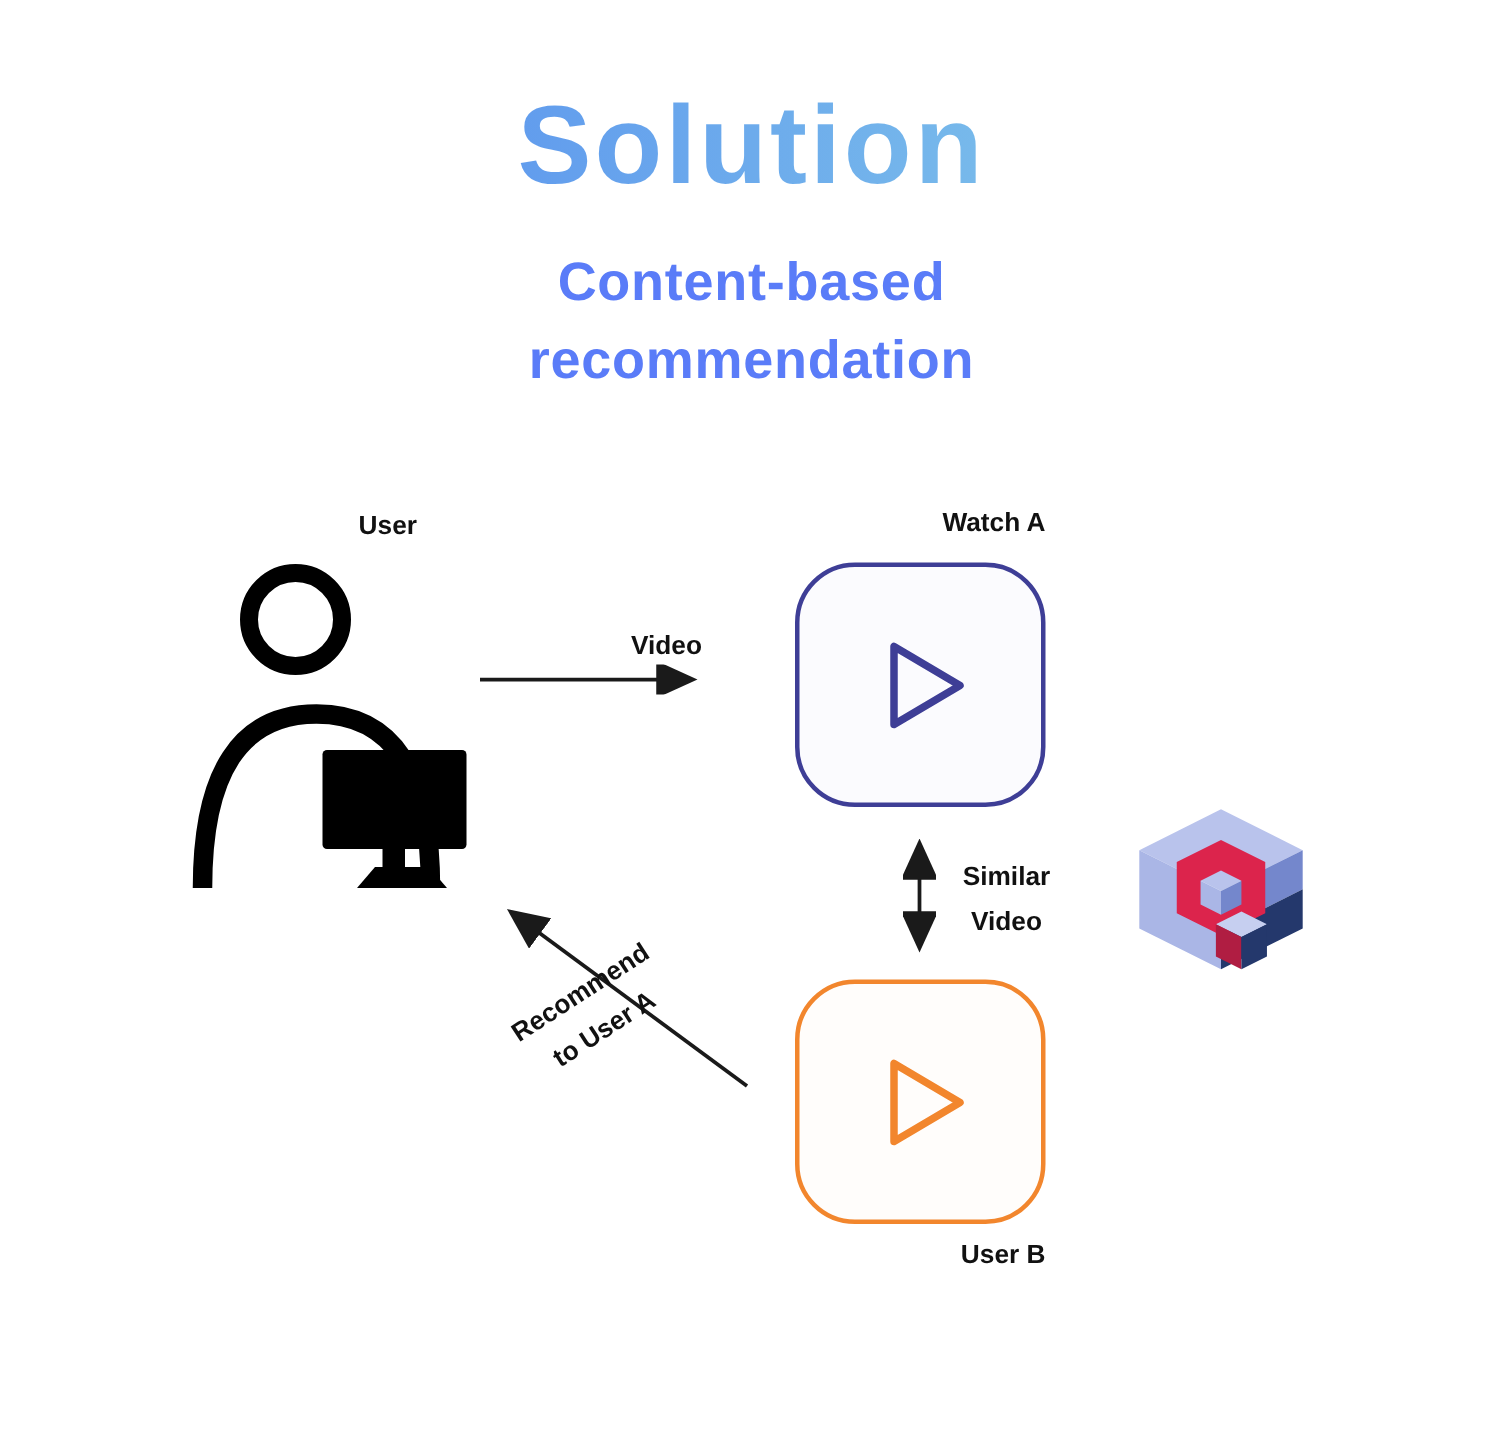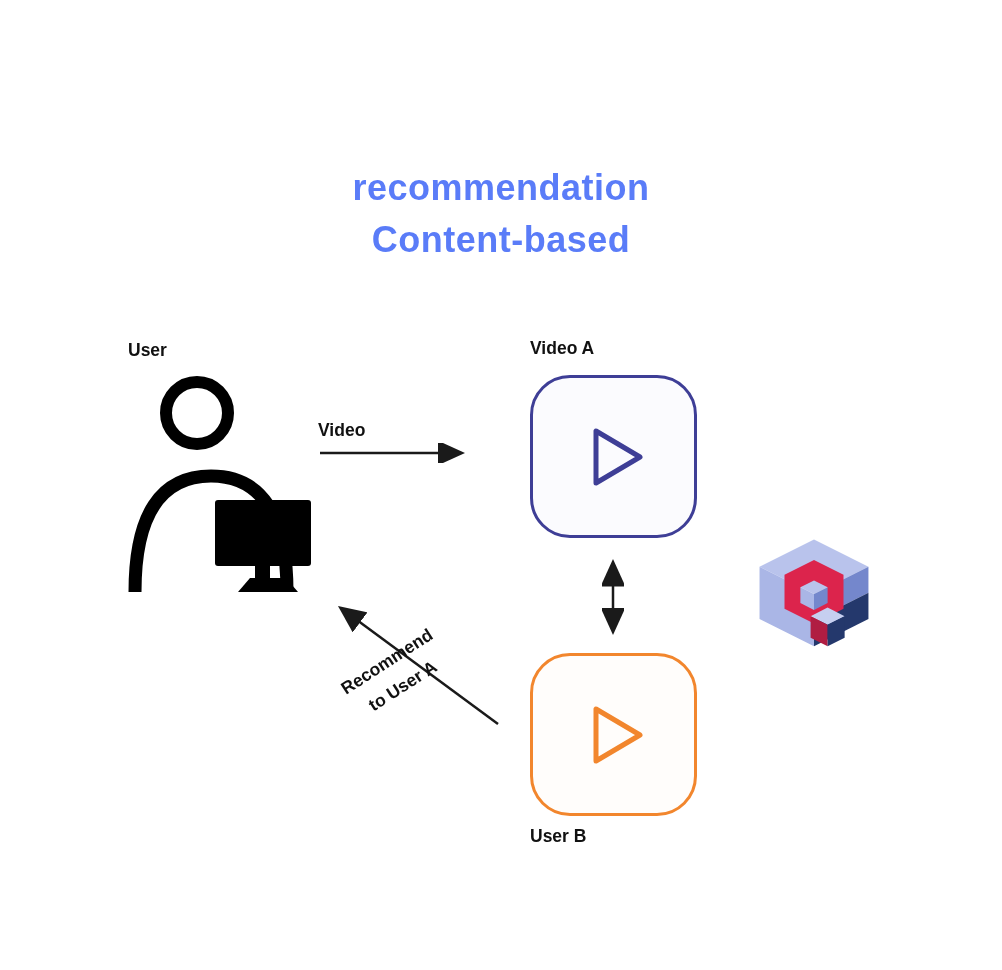--- a/index.html
+++ b/index.html
@@ -17,21 +17,21 @@
     background:linear-gradient(90deg,var(--title-gradient-start),var(--title-gradient-end));
     -webkit-background-clip:text;background-clip:text;
     -webkit-text-fill-color:transparent;color:transparent;
   }
   .subtitle{
     top:162px;left:0;width:100%;text-align:center;
     font-size:36px;font-weight:800;letter-spacing:.5px;line-height:52px;
     color:var(--subtitle);
   }
   .node-label{
-    font-size:17.5px;font-weight:700;color:#111;text-align:left;
+    font-size:17.5px;font-weight:700;color:#111;text-align:right;
   }
   .video-box{
     width:167px;height:163px;border-radius:40px;
     background:#fbfbfe;box-sizing:border-box;
     display:flex;align-items:center;justify-content:center;
   }
   .video-box.a{border:3px solid var(--video-a-border);}
   .video-box.b{border:3px solid var(--video-b-border);background:#fffdfb;}
   .play-svg{margin-left:6px;}
   .similar-label{
@@ -40,23 +40,24 @@
   .recommend-label{
     font-size:17.5px;font-weight:700;line-height:29px;text-align:center;color:#111;
     transform:rotate(-33deg);
   }
 </style>
 </head>
 <body>
 
 <div class="canvas">
 
+  <div class="abs title">Solution</div>
   <div class="abs subtitle">
+    <div>Content-based</div>
     <div>recommendation</div>
-    <div>Content-based</div>
   </div>
 
   <div class="abs node-label" style="left:128px;top:340px;width:150px;">User</div>
 
   <svg class="abs" style="left:128px;top:370px;" width="185" height="222" viewBox="0 0 185 222">
     <circle cx="69" cy="43" r="31" fill="none" stroke="var(--icon-black)" stroke-width="12"></circle>
     <path d="M 7 222 Q 7 106 83 106 Q 159 106 159 222" fill="none" stroke="var(--icon-black)" stroke-width="13"></path>
     <rect x="87" y="130" width="96" height="66" rx="3" style="fill:var(--icon-black)"></rect>
     <rect x="127" y="196" width="15" height="14" style="fill:var(--icon-black)"></rect>
     <polygon points="110,222 170,222 158,208 122,208" style="fill:var(--icon-black)"></polygon>
@@ -65,38 +66,42 @@
   <div class="abs node-label" style="left:318px;top:420px;width:150px;">Video</div>
   <svg class="abs" style="left:318px;top:443px;" width="152" height="20" viewBox="0 0 152 20">
     <defs>
       <marker id="ah1" markerWidth="11" markerHeight="10" refX="9" refY="5" orient="auto">
         <path d="M0,0 L11,5 L0,10 z" style="fill:var(--arrow)"></path>
       </marker>
     </defs>
     <line x1="2" y1="10" x2="142" y2="10" stroke="var(--arrow)" stroke-width="2.5" marker-end="url(#ah1)"></line>
   </svg>
 
-  <div class="abs node-label" style="left:530px;top:338px;width:167px;">Video A</div>
+  <div class="abs node-label" style="left:530px;top:338px;width:167px;">Watch A</div>
   <div class="abs video-box a" style="left:530px;top:375px;">
     <svg class="play-svg" width="64" height="64" viewBox="0 0 64 64">
       <polygon points="11,6 11,58 55,32" fill="none" stroke="var(--video-a-border)" stroke-width="5" stroke-linejoin="round"></polygon>
     </svg>
   </div>
 
   <svg class="abs" style="left:602px;top:554px;" width="22" height="86" viewBox="0 0 22 86">
     <defs>
       <marker id="ah2" markerWidth="11" markerHeight="10" refX="9" refY="5" orient="auto-start-reverse">
         <path d="M0,0 L11,5 L0,10 z" style="fill:var(--arrow)"></path>
       </marker>
       <marker id="ah3" markerWidth="11" markerHeight="10" refX="9" refY="5" orient="auto">
         <path d="M0,0 L11,5 L0,10 z" style="fill:var(--arrow)"></path>
       </marker>
     </defs>
     <line x1="11" y1="10" x2="11" y2="76" stroke="var(--arrow)" stroke-width="2.5" marker-start="url(#ah2)" marker-end="url(#ah3)"></line>
   </svg>
+  <div class="abs similar-label" style="left:626px;top:569px;width:90px;">
+    <div>Similar</div>
+    <div>Video</div>
+  </div>
 
   <div class="abs video-box b" style="left:530px;top:653px;">
     <svg class="play-svg" width="64" height="64" viewBox="0 0 64 64">
       <polygon points="11,6 11,58 55,32" fill="none" stroke="var(--video-b-border)" stroke-width="5" stroke-linejoin="round"></polygon>
     </svg>
   </div>
   <div class="abs node-label" style="left:530px;top:826px;width:167px;">User B</div>
 
   <svg class="abs" style="left:330px;top:596px;" width="172" height="132" viewBox="0 0 172 132">
     <defs>

